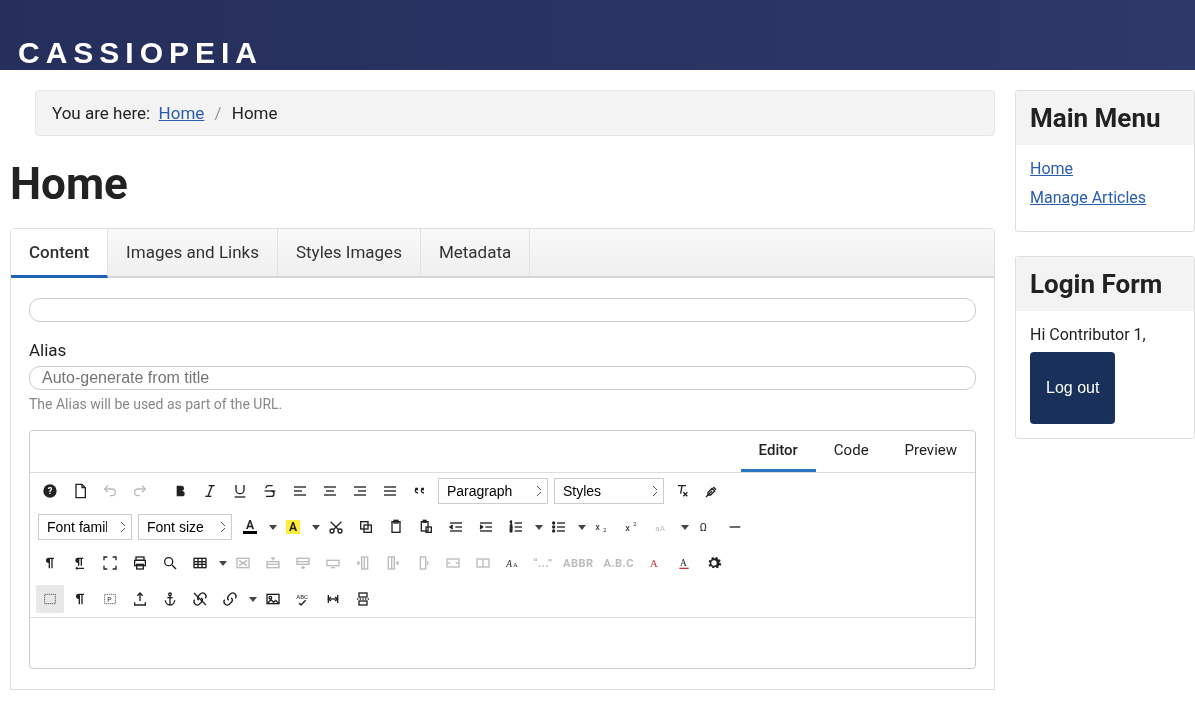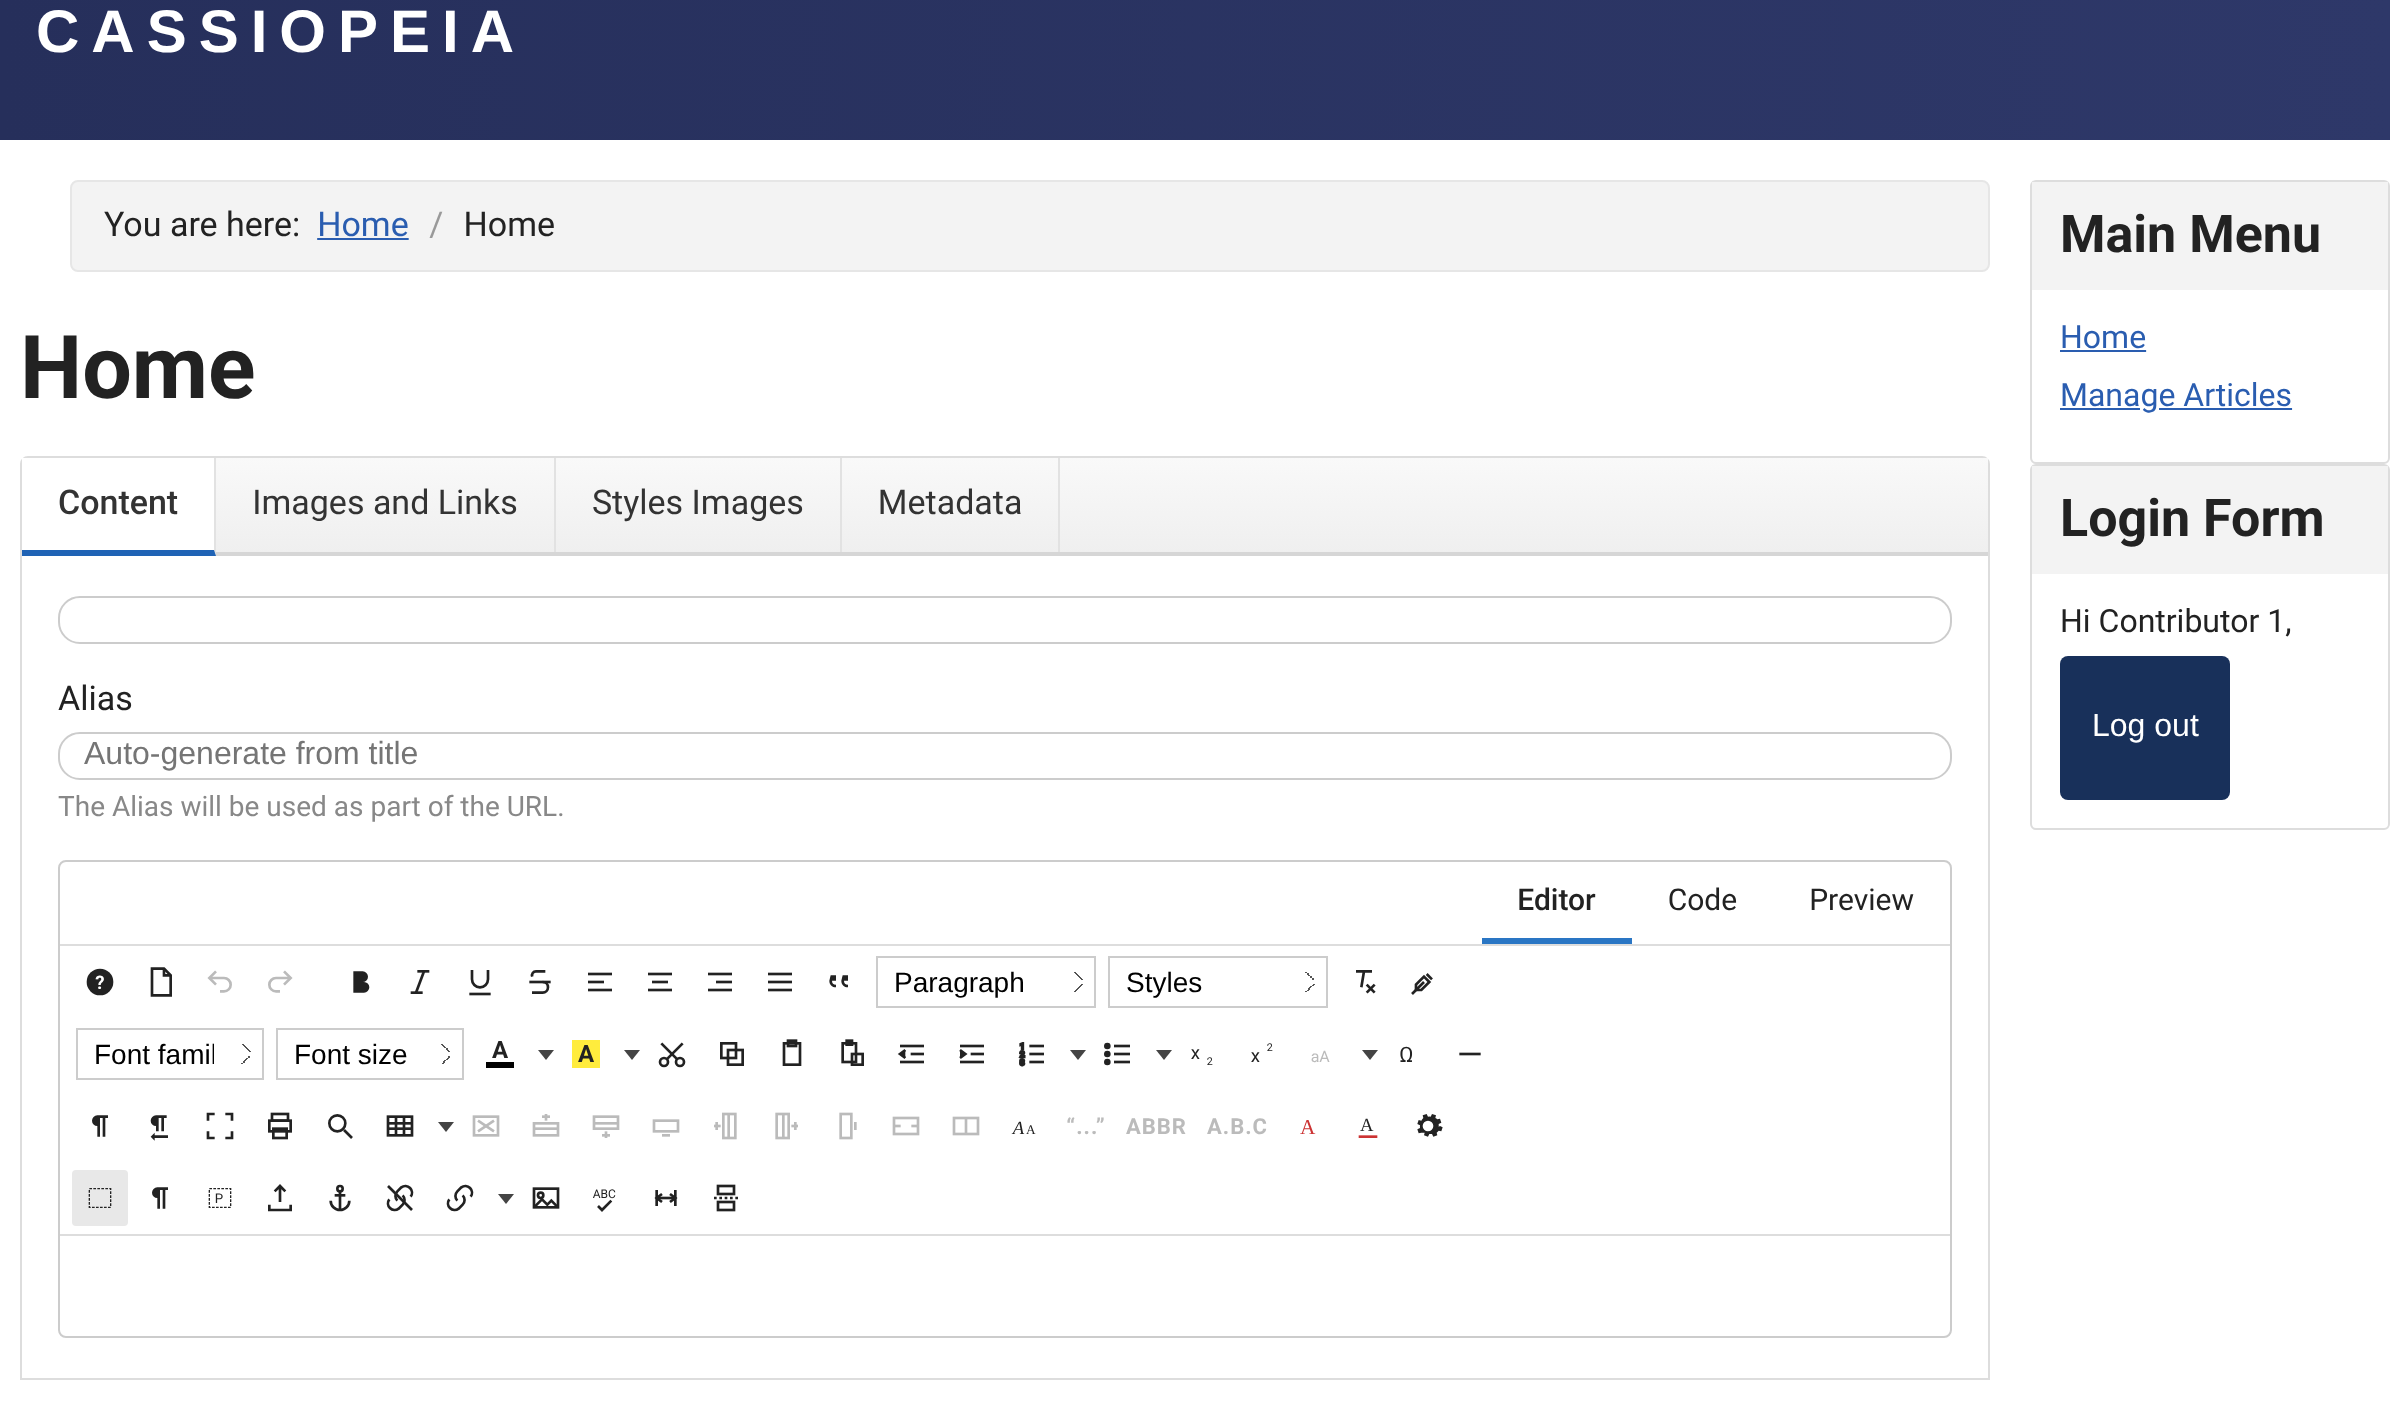--- a/index.html
+++ b/index.html
@@ -1,17 +1,17 @@
 <!DOCTYPE html>
 <html><head>
   <meta charset="utf-8">
   <style>
     * { box-sizing: border-box; margin: 0; padding: 0; }
     body { font-family: -apple-system, BlinkMacSystemFont, "Segoe UI", Roboto, Arial, sans-serif; font-size: 16px; color: #222; }
-    .header { background: linear-gradient(90deg, #262f5b, #2e3869); height: 70px; display: flex; align-items: flex-start; padding-left: 18px; }
+    .header { background: linear-gradient(90deg, #262f5b, #2e3869); height: 70px; display: flex; align-items: flex-end; padding-left: 18px; }
     .logo { color: #fff; font-size: 30px; font-weight: 700; letter-spacing: 6px; font-family: Arial, sans-serif; }
     .main-layout { display: flex; gap: 20px; align-items: flex-start; }
     .left-col { flex: 1; padding: 0 0 0 10px; min-width: 0; }
     .right-col { width: 180px; margin-top: 20px; }
     .breadcrumb-bar { background: #f3f3f3; border: 1px solid #e6e6e6; border-radius: 4px; padding: 12px 16px; margin-top: 20px; font-size: 17px; margin-left: 25px; }
     .breadcrumb-bar a { color: #2a5db0; text-decoration: underline; }
     .breadcrumb-bar .sep { color: #999; padding: 0 6px; }
     h1.page-title { font-size: 44px; font-weight: 700; margin: 22px 0 18px 0; }
     .tabset { border: 1px solid #ddd; border-radius: 4px 4px 0 0; background: #fff; }
     .tabs { display: flex; background: linear-gradient(#f9f9f9,#efefef); border-bottom: 2px solid #d6d6d6; }
@@ -33,21 +33,21 @@
     .tbtn.dis { color: #bbb; }
     .tbtn.txt-btn { width: auto; min-width: 28px; padding: 0 4px; font-size: 11px; font-weight: bold; letter-spacing: 0.5px; }
     .tsel { border: 1px solid #ccc; font-size: 14px; padding: 3px 24px 3px 8px; height: 26px; background: #fff; appearance: none; -webkit-appearance: none; position: relative; }
     .tsel-wrap { position: relative; display: inline-block; margin: 0 2px; }
     .tsel-wrap::after { content: ""; position: absolute; right: 6px; top: 50%; width: 6px; height: 10px; transform: translateY(-50%); pointer-events: none;
       background:
         linear-gradient(45deg, transparent 45%, #555 45%, #555 55%, transparent 55%) top/6px 4px no-repeat,
         linear-gradient(-45deg, transparent 45%, #555 45%, #555 55%, transparent 55%) bottom/6px 4px no-repeat;
     }
     .caret-down { display: inline-block; width: 0; height: 0; margin-left: 3px; border-left: 4px solid transparent; border-right: 4px solid transparent; border-top: 5px solid #444; vertical-align: middle; }
-    .card { border: 1px solid #ddd; border-radius: 3px; background: #fff; }
+    .card { border: 1px solid #ddd; border-radius: 3px; margin-bottom: 24px; background: #fff; }
     .card-hd { background: #f3f3f3; padding: 12px 14px; font-size: 26px; font-weight: 700; }
     .card-bd { padding: 14px; font-size: 16px; }
     .card-bd a { color: #2a5db0; display: block; margin-bottom: 10px; }
     .card-bd a.home-link { text-decoration: underline; }
     .btn-logout { background: #18305a; color: #fff; border: none; padding: 27px 16px; border-radius: 4px; font-size: 16px; cursor: pointer; margin-top: 8px; }
     .color-swatch-a { display:inline-block; width:14px; height:14px; background:#fff; border-bottom:3px solid #000; font-weight:bold; text-align:center; font-size:12px; line-height:11px; }
     .color-swatch-bg { display:inline-block; width:14px; height:14px; background:#ffec3d; font-weight:bold; text-align:center; font-size:12px; line-height:14px; }
     .editor-area { height: 50px; }
     .tbtn.active-bg { background: #e8e8e8; }
   </style>

